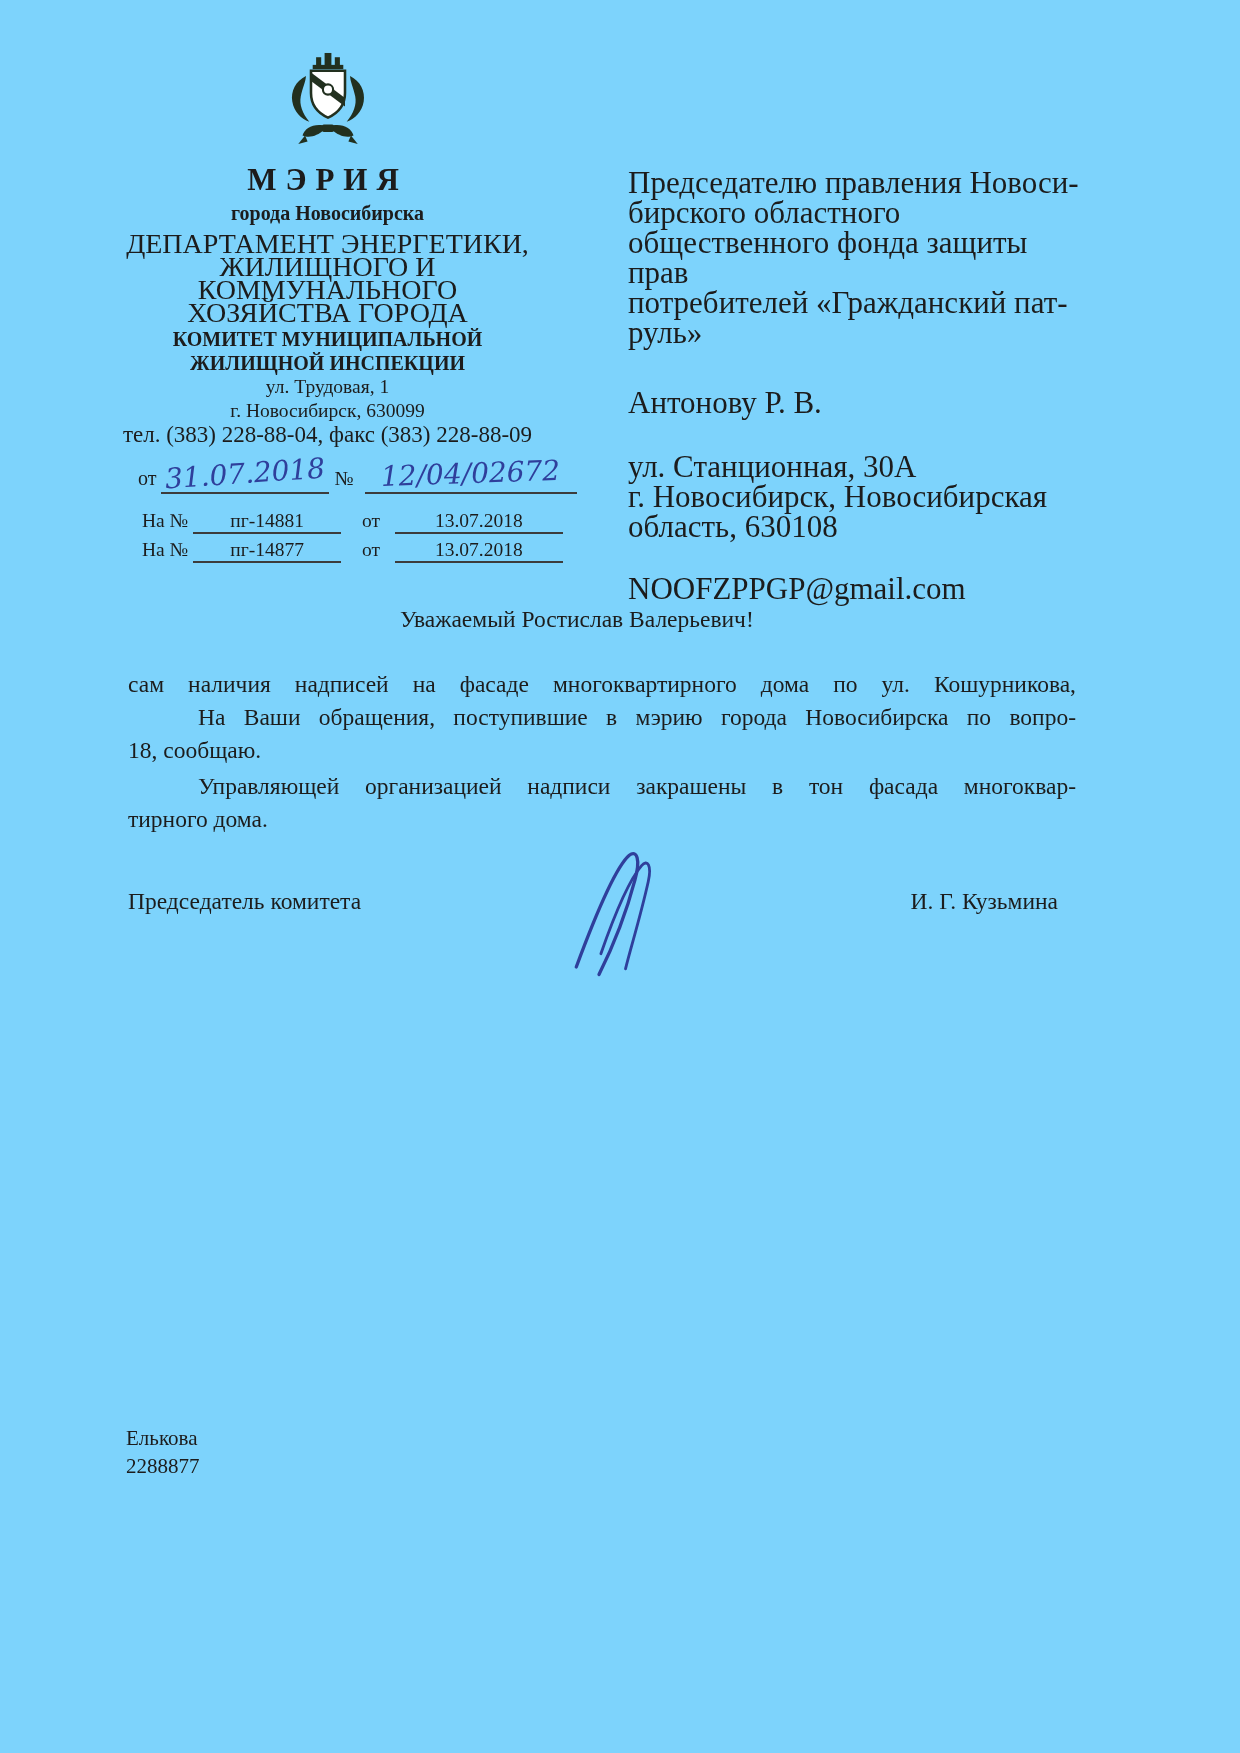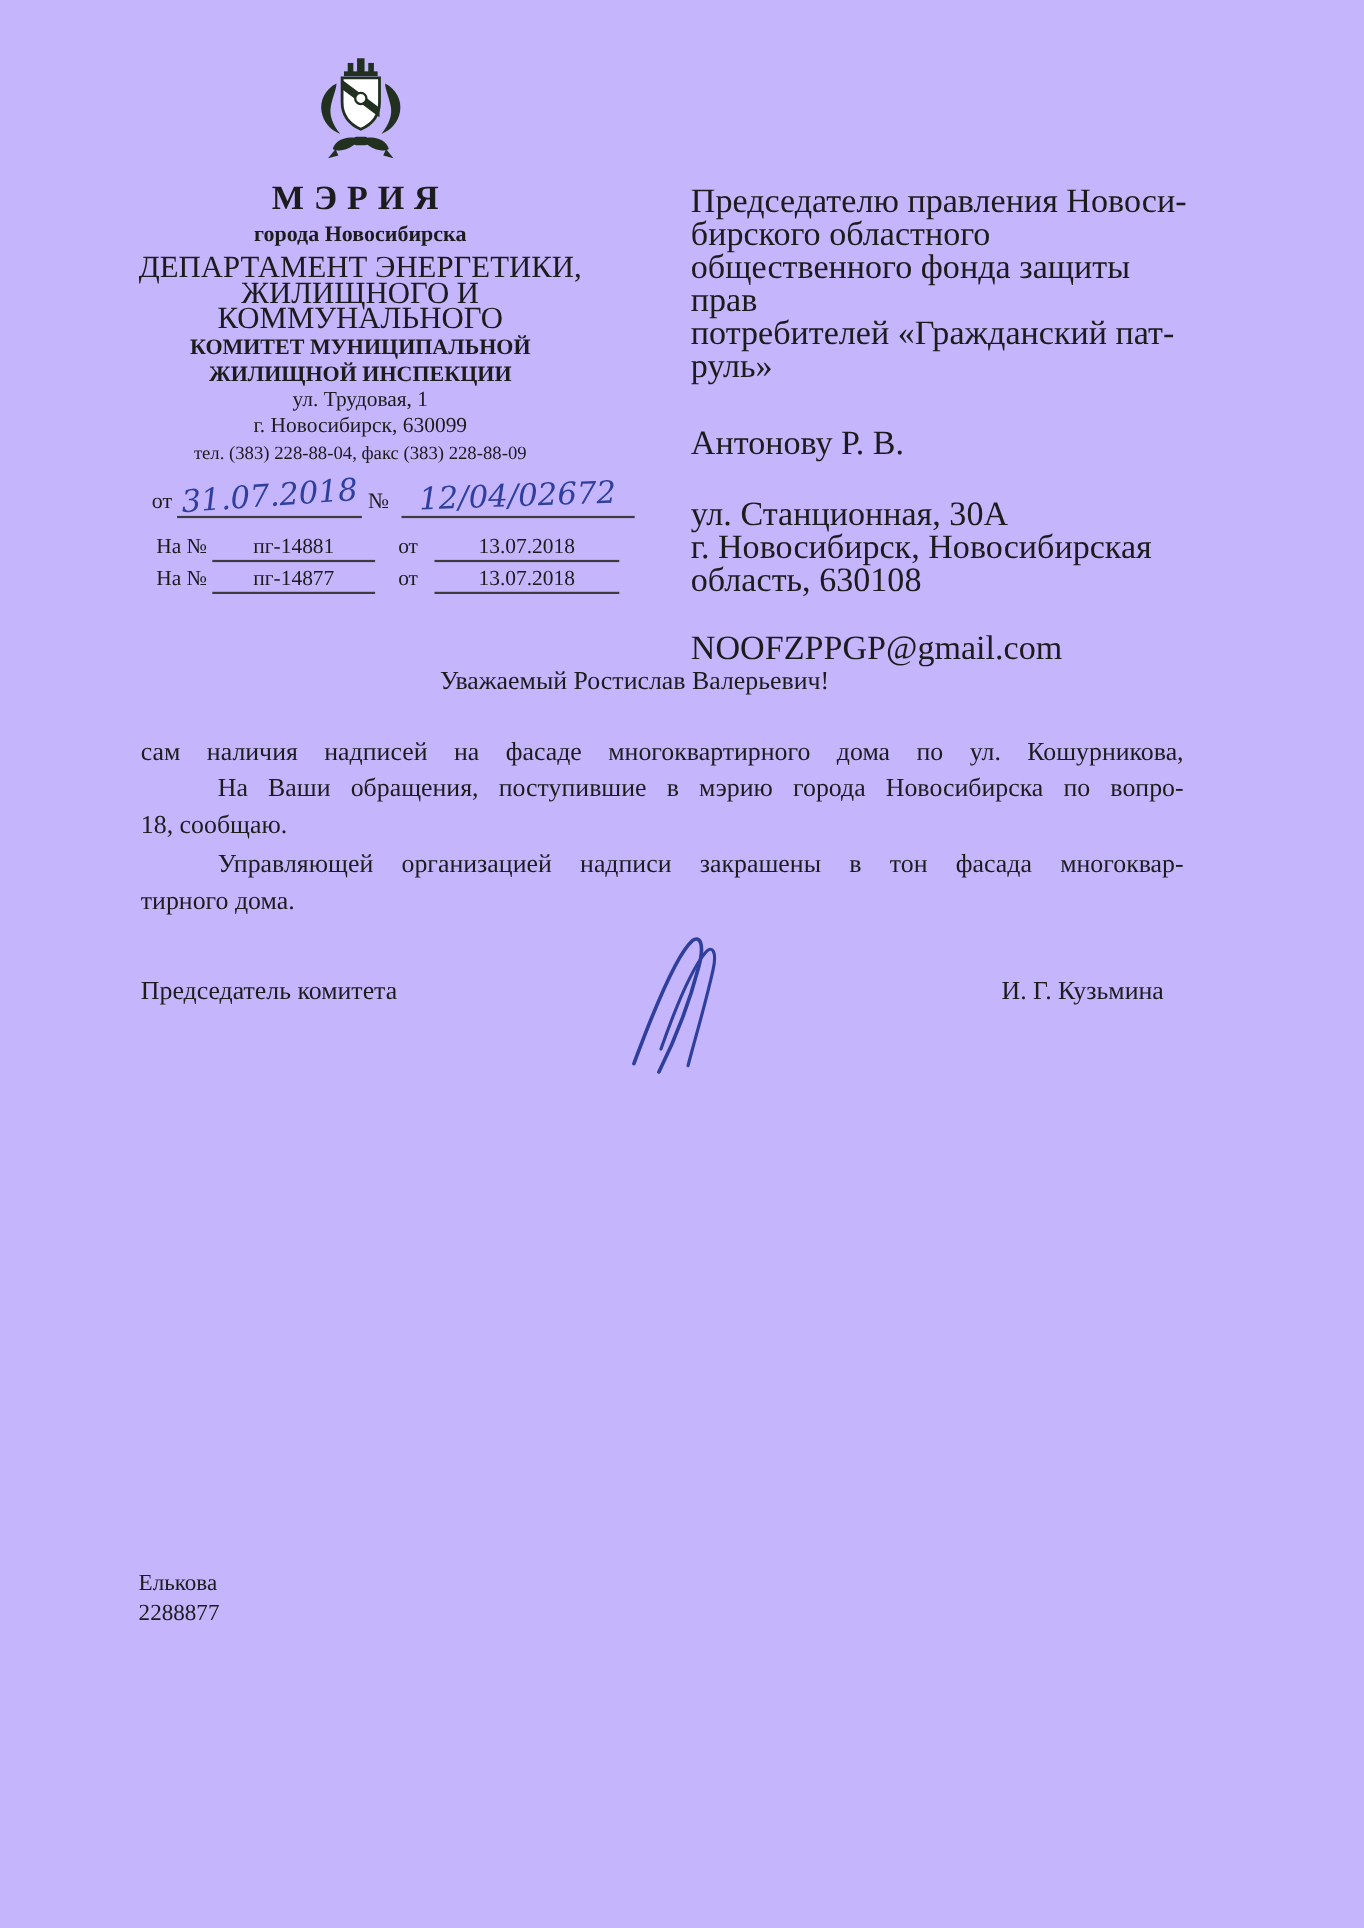--- a/index.html
+++ b/index.html
@@ -1,20 +1,20 @@
 <!DOCTYPE html>
 <html><head>
 <meta charset="utf-8">
 <style>
   html, body { margin: 0; padding: 0; background: #ffffff; }
   .page {
     position: relative;
     width: 1240px;
     height: 1753px;
-    background: #c4b5fd;
+    background: #7dd3fc;
     font-family: "Liberation Serif", "DejaVu Serif", serif;
     color: #1c1c1c;
     overflow: hidden;
   }
 
   
   .letterhead {
     position: absolute;
     left: 100px;
     top: 52px;
@@ -29,21 +29,21 @@
     margin-top: 10px;
   }
   .org2 {
     font-size: 20px;
     font-weight: bold;
     margin-top: 4px;
   }
   .dept { font-size: 28px; line-height: 23px; margin-top: 7px; text-align: center; }
   .comm { font-size: 20px; font-weight: bold; line-height: 24px; margin-top: 3px; }
   .addr { font-size: 19.5px; line-height: 24px; }
-  .phone { font-size: 17px; line-height: 24px; }
+  .phone { font-size: 23px; line-height: 24px; }
 
   .outgoing-row {
     margin-top: 12px;
     text-align: left;
     padding-left: 38px;
     font-size: 20px;
     white-space: nowrap;
   }
   .uline {
     display: inline-block;
@@ -163,20 +163,21 @@
         <path d="M87 98 L95 108 L84 105 Z" fill="#22301f"></path>
       </svg>
     </div>
 
     <div class="org1">МЭРИЯ</div>
     <div class="org2">города Новосибирска</div>
 
     <div class="dept">
       <div>ДЕПАРТАМЕНТ ЭНЕРГЕТИКИ,</div>
       <div>ЖИЛИЩНОГО И КОММУНАЛЬНОГО</div>
+      <div>ХОЗЯЙСТВА ГОРОДА</div>
     </div>
 
     <div class="comm">
       <div>КОМИТЕТ МУНИЦИПАЛЬНОЙ</div>
       <div>ЖИЛИЩНОЙ ИНСПЕКЦИИ</div>
     </div>
 
     <div class="addr">
       <div>ул. Трудовая, 1</div>
       <div>г. Новосибирск, 630099</div>

